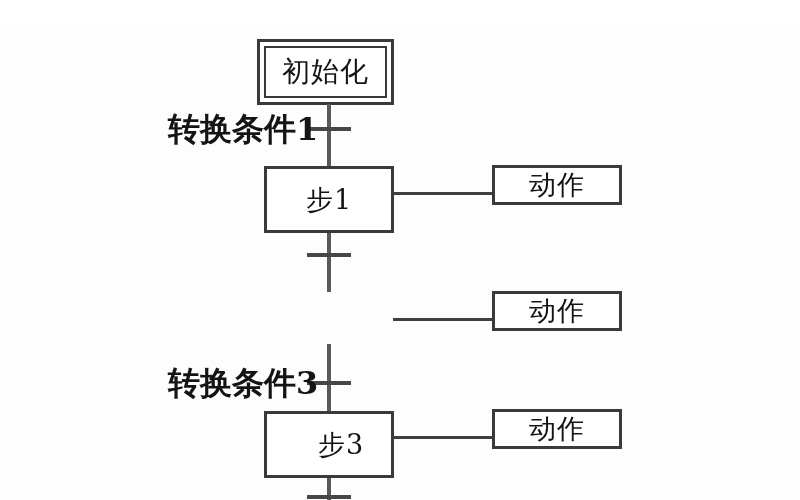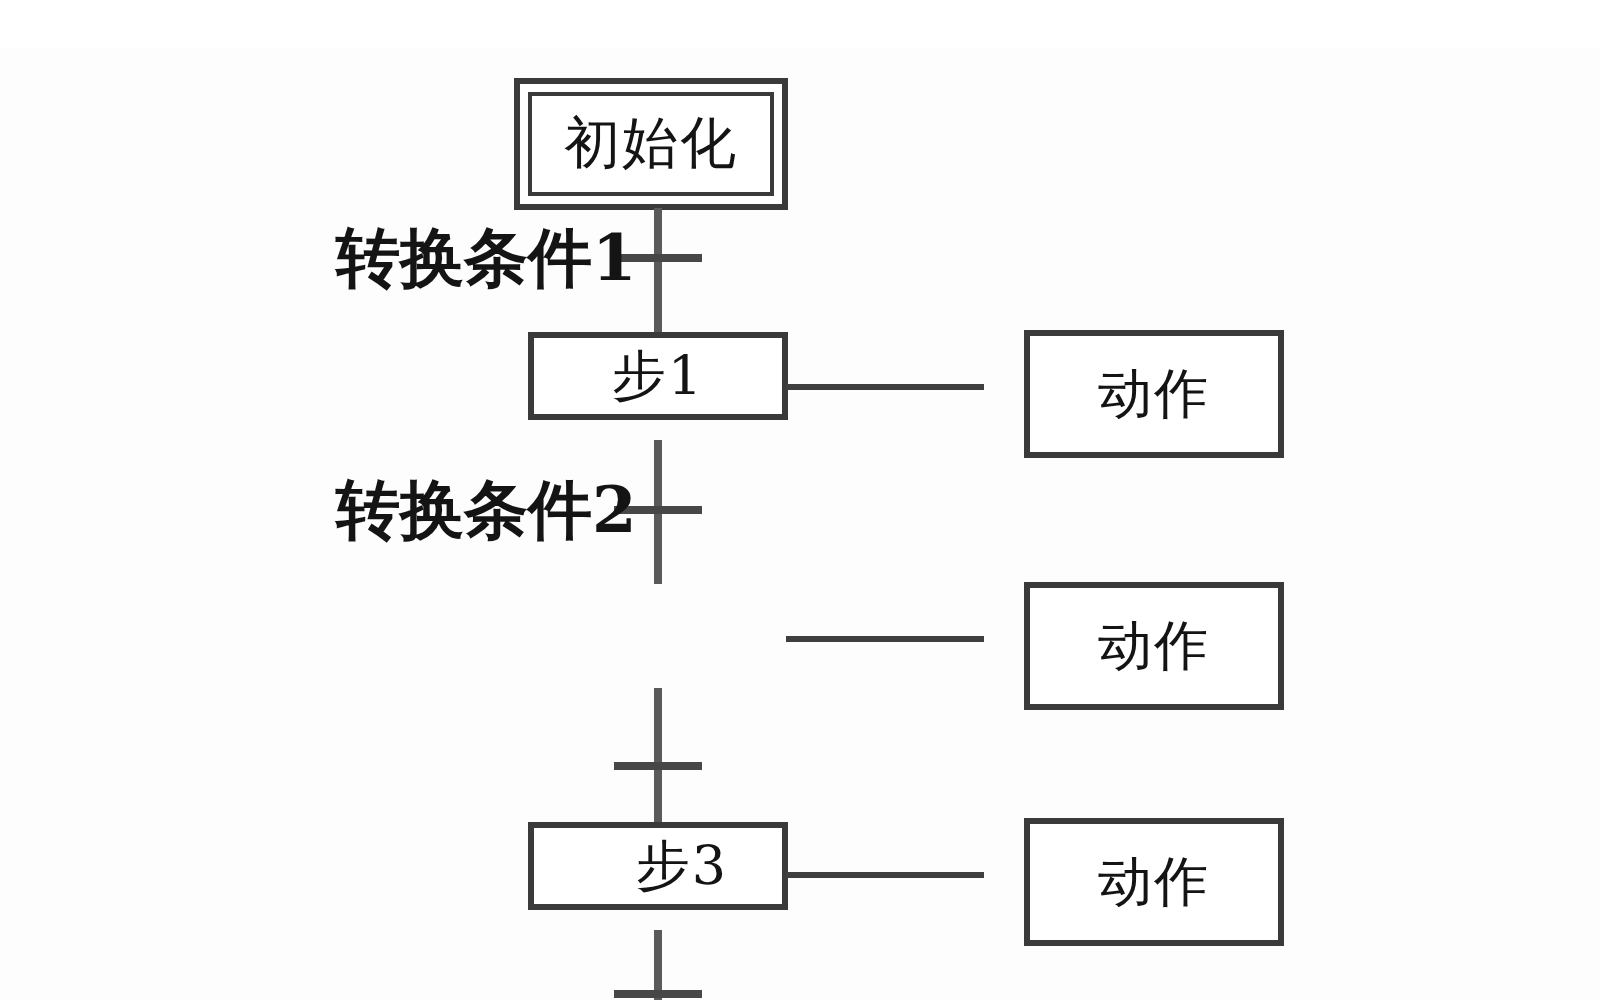--- a/index.html
+++ b/index.html
@@ -70,22 +70,22 @@
     position: absolute;
     left: 168px;
     width: 138px;
     height: 30px;
     line-height: 30px;
     font-size: 32px;
     font-weight: bold;
     white-space: nowrap;
     letter-spacing: 0px;
   }
-  .step-box  { left: 264px; width: 130px; height: 44px; }
-  .action-box{ left: 512px; width: 130px; height: 64px; }
+  .step-box  { left: 264px; width: 130px; height: 67px; }
+  .action-box{ left: 492px; width: 130px; height: 40px; }
 </style>
 </head>
 <body>
 
 <div id="canvas">
 
   <div class="init-outer">
     <div class="init-inner">
       <span>初始化</span>
     </div>
@@ -95,21 +95,21 @@
   <div class="vline" style="top: 196px; height: 72px;"></div>
   <div class="vline" style="top: 320px; height: 68px;"></div>
   <div class="vline" style="top: 441px; height: 53px;"></div>
 
   <div class="tick" style="top: 103px;"></div>
   <div class="tick" style="top: 229px;"></div>
   <div class="tick" style="top: 357px;"></div>
   <div class="tick" style="top: 471px;"></div>
 
   <div class="t-label" style="top: 90px;">转换条件1</div>
-  <div class="t-label" style="top: 216px;">转换条件2</div>
+  <div class="t-label" style="top: 344px;">转换条件3</div>
 
   <div class="box step-box" style="top: 142px;">
     <span>步1</span>
   </div>
   <div class="box step-box" style="top: 387px; padding-left: 24px;">
     <span>步3</span>
   </div>
 
   <div class="hconn" style="top: 168px;"></div>
   <div class="hconn" style="top: 294px;"></div>

